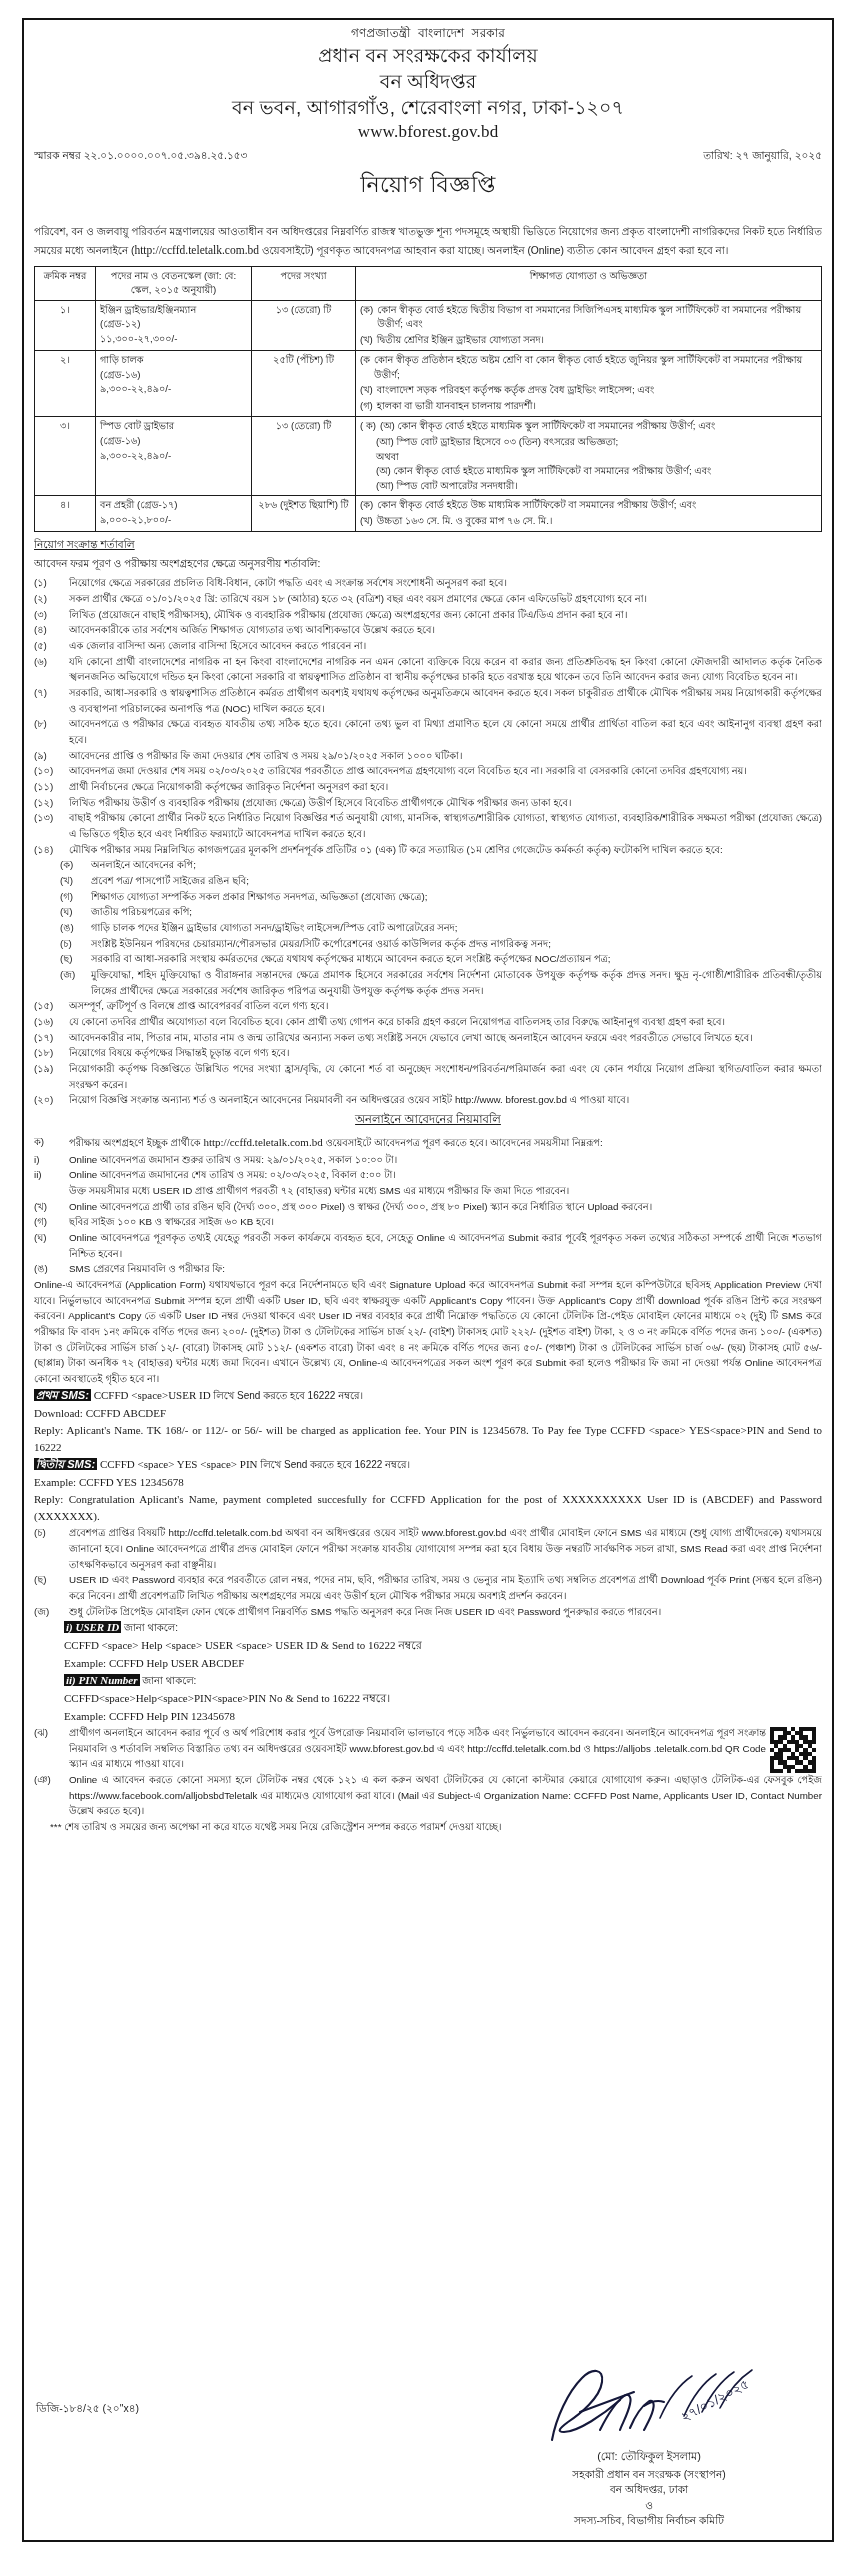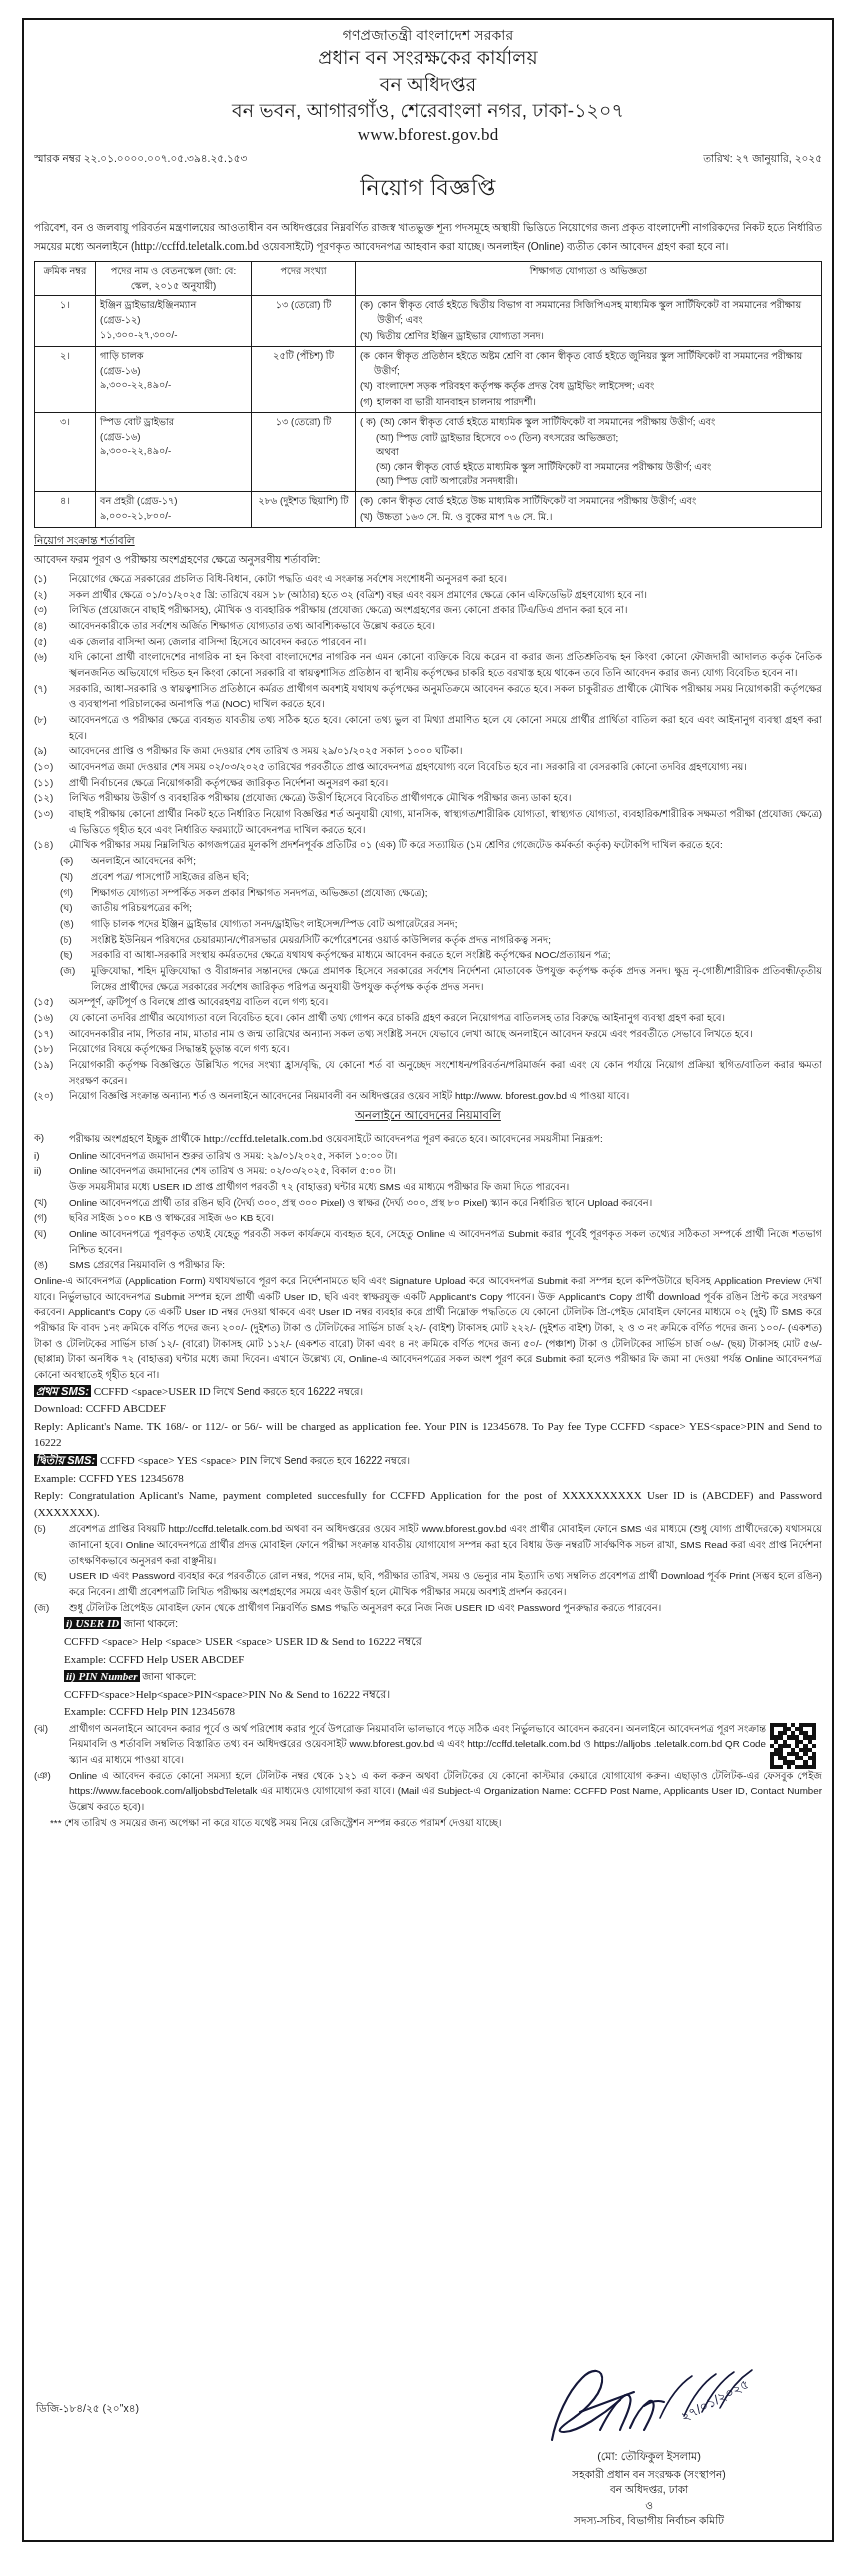--- a/index.html
+++ b/index.html
@@ -37,41 +37,41 @@
   }
 
   .bn { font-family: "Liberation Sans", "DejaVu Sans", sans-serif; }
 
   .hdr-line {
     text-align: center;
     font-size: 19px;
     line-height: 1.38;
     letter-spacing: .1px;
   }
-  .hdr-line.l1 { font-size: 14px; }
+  .hdr-line.l1 { font-size: 12px; font-family: Liberation Mono, monospace; }
   .site {
     text-align: center;
     font-size: 17px;
     font-family: "Liberation Serif", serif;
     letter-spacing: .2px;
     margin-top: 1px;
   }
   .memo-row {
     display: flex;
     justify-content: space-between;
     align-items: flex-start;
     font-size: 10.5px;
     margin-top: 6px;
   }
   .doc-title {
     text-align: center;
     font-size: 22px;
     letter-spacing: .5px;
     margin-top: 2px;
-    margin-bottom: 13px;
+    margin-bottom: 20px;
   }
   .intro {
     font-size: 10.3px;
     line-height: 1.62;
     text-align: justify;
     margin-bottom: 6px;
   }
   .mono-url { font-family: "Liberation Serif", serif; font-size: 11.5px; }
 
   table.jobs {
@@ -383,21 +383,21 @@
           <span class="tx">সরকারি বা আধা-সরকারি সংস্থায় কর্মরতদের ক্ষেত্রে যথাযথ কর্তৃপক্ষের মাধ্যমে আবেদন করতে হলে সংশ্লিষ্ট কর্তৃপক্ষের NOC/প্রত্যায়ন পত্র;</span>
         </div>
         <div class="li bn indent1">
           <span class="mk">(জ)</span>
           <span class="tx">মুক্তিযোদ্ধা, শহিদ মুক্তিযোদ্ধা ও বীরাঙ্গনার সন্তানদের ক্ষেত্রে প্রমাণক হিসেবে সরকারের সর্বশেষ নির্দেশনা মোতাবেক উপযুক্ত কর্তৃপক্ষ কর্তৃক প্রদত্ত সনদ। ক্ষুদ্র নৃ-গোষ্ঠী/শারীরিক প্রতিবন্ধী/তৃতীয় লিঙ্গের প্রার্থীদের ক্ষেত্রে সরকারের সর্বশেষ জারিকৃত পরিপত্র অনুযায়ী উপযুক্ত কর্তৃপক্ষ কর্তৃক প্রদত্ত সনদ।</span>
         </div>
       </div>
     <div id="cond-tail">
         <div class="li bn">
           <span class="mk">(১৫)</span>
-          <span class="tx">অসম্পূর্ণ, ত্রুটিপূর্ণ ও বিলম্বে প্রাপ্ত আবেরহণয্র বাতিল বলে গণ্য হবে।</span>
+          <span class="tx">অসম্পূর্ণ, ত্রুটিপূর্ণ ও বিলম্বে প্রাপ্ত আবেপরবর্র বাতিল বলে গণ্য হবে।</span>
         </div>
         <div class="li bn">
           <span class="mk">(১৬)</span>
           <span class="tx">যে কোনো তদবির প্রার্থীর অযোগ্যতা বলে বিবেচিত হবে। কোন প্রার্থী তথ্য গোপন করে চাকরি গ্রহণ করলে নিয়োগপত্র বাতিলসহ তার বিরুদ্ধে আইনানুগ ব্যবস্থা গ্রহণ করা হবে।</span>
         </div>
         <div class="li bn">
           <span class="mk">(১৭)</span>
           <span class="tx">আবেদনকারীর নাম, পিতার নাম, মাতার নাম ও জন্ম তারিখের অন্যান্য সকল তথ্য সংশ্লিষ্ট সনদে যেভাবে লেখা আছে অনলাইনে আবেদন ফরমে এবং পরবর্তীতে সেভাবে লিখতে হবে।</span>
         </div>
         <div class="li bn">

